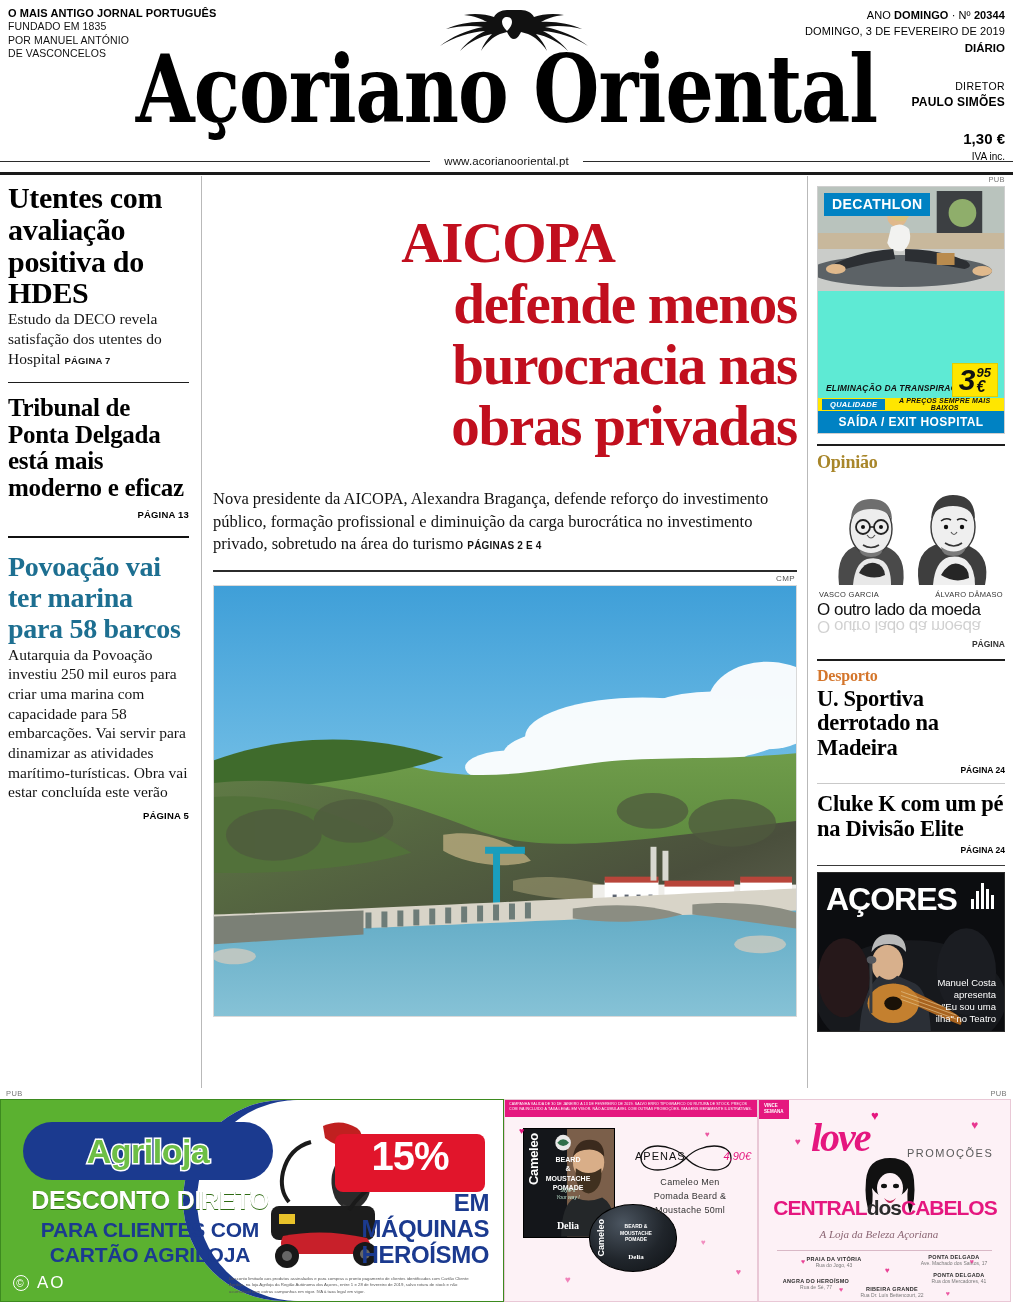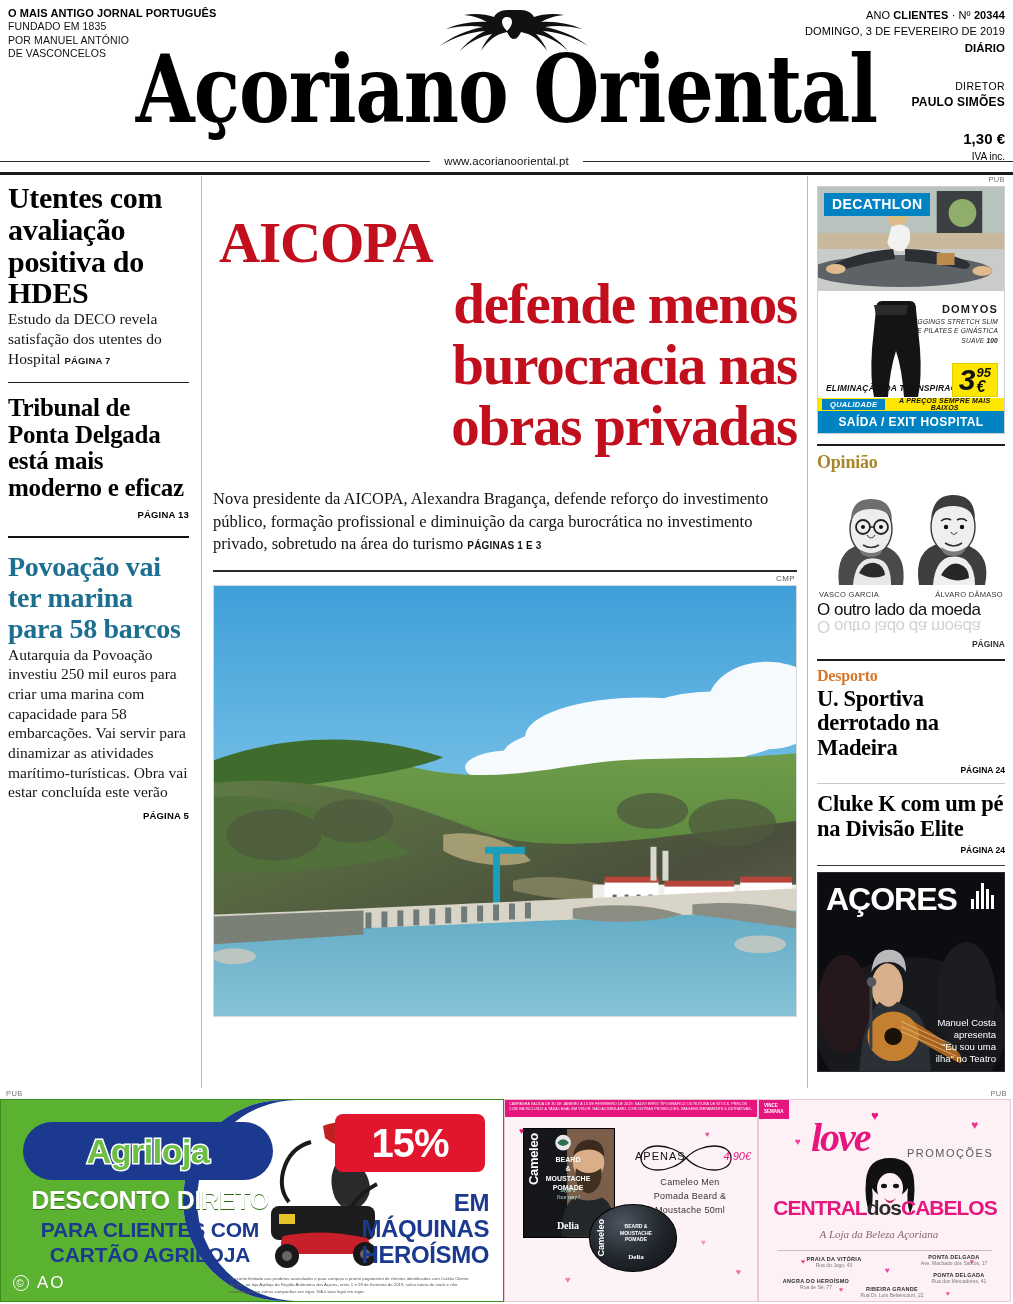--- a/index.html
+++ b/index.html
@@ -105,21 +105,21 @@
   .main-hl {
     font-family: "Liberation Serif", serif;
     font-weight: bold;
     color: #c10f1e;
     font-size: 57px;
     line-height: 1.07;
     text-align: right;
     letter-spacing: -1.2px;
     margin-top: 4px;
   }
-  .main-hl .ln1 { text-align: left; display:block; padding-left: 6px; margin-top: 32px; }
+  .main-hl .ln1 { text-align: center; display:block; padding-left: 6px; margin-top: 32px; }
   .main-hl .ln { display:block; }
   .main-deck {
     font-family:"Liberation Serif", serif;
     font-size: 16.5px; line-height: 1.38; margin-top: 32px; color:#121212;
   }
   .main-deck .pagina { font-size: 10px; }
   .photo-rule { height:2px; background:#2b2b2b; margin-top: 14px; }
   .credit { font-family:"Liberation Sans", sans-serif; font-size:8px; color:#555; text-align:right; padding: 2px 2px 2px 0; letter-spacing:.4px;}
   .photo {
     width: 100%; height: 432px; position: relative; overflow:hidden;
@@ -213,21 +213,21 @@
     font-family:"Liberation Serif", serif; font-weight:bold; font-size:16px;
     color:#d4762c; letter-spacing:-.2px;
   }
   .sport-hl {
     font-family:"Liberation Serif", serif; font-weight:bold; font-size:22.5px;
     line-height:1.1; letter-spacing:-.3px; margin-top:2px;
   }
   .sport-pag { text-align:right; font-family:"Liberation Sans",sans-serif; font-size:8.5px; font-weight:bold; margin-top:4px;}
 
   .ad-acores {
-    width:100%; height:200px; margin-top:0; position:relative; overflow:hidden;
+    width:100%; height:160px; margin-top:0; position:relative; overflow:hidden;
     background:#4d7c0f; border:1px solid #2a2a2a;
   }
   .ad-acores svg{display:block;width:100%;height:100%;}
   .ac-word {
     position:absolute; left:8px; top:8px; color:#fff;
     font-family:"Liberation Sans", sans-serif; font-weight:bold;
     font-size:32px; letter-spacing:-1px; z-index:3;
   }
   .ac-bars { position:absolute; right:10px; top:10px; display:flex; gap:2px; align-items:flex-end; z-index:3;}
   .ac-bars i { display:block; width:3px; background:#fff;}
@@ -274,22 +274,22 @@
     color:#1b3a8f; letter-spacing:-.2px; line-height:1.18;
   }
   .agri-ao {
     position:absolute; left:12px; bottom:8px; color:#fff;
     font-family:"Liberation Sans", sans-serif; font-size:17px; letter-spacing:2px;
     display:flex; align-items:center; gap:8px;
   }
   .agri-ao .c { font-size:15px; border:1px solid #fff; border-radius:50%; width:16px;height:16px;
     display:inline-flex;align-items:center;justify-content:center; font-size:10px;}
   .agri-pct {
-    position:absolute; right:18px; top:14px; width:150px; height:58px;
-    background:#e1152b; border-radius:8px; display:flex;align-items:center;justify-content:center;
+    position:absolute; right:18px; top:34px; width:150px; height:58px;
+    background:#e1152b; border-radius:8px; display:flex;justify-content:center;
   }
   .agri-pct span { font-family:"Liberation Sans", sans-serif; font-weight:bold; font-size:40px; color:#fff; letter-spacing:-1px;}
   .agri-maq {
     position:absolute; right:14px; top:90px; width:160px; text-align:right;
     font-family:"Liberation Sans", sans-serif; font-weight:bold; font-size:24px;
     color:#1b3a8f; line-height:1.08; letter-spacing:-.4px;
   }
   .agri-fine {
     position:absolute; left:228px; bottom:6px; width:250px;
     font-family:"Liberation Sans", sans-serif; font-size:4.3px; color:#555; line-height:1.5;
@@ -416,21 +416,21 @@
           <path d="M150 6 c-6 0 -11 3 -13 7 c-8 -3 -20 -4 -30 -2 c10 1 18 4 23 7 c-14 -1 -30 2 -41 7 c12 -3 26 -4 37 -2 c-16 3 -32 10 -43 19 c14 -9 31 -14 45 -15 c-10 5 -19 12 -25 20 c9 -9 21 -15 32 -17 c-5 5 -9 11 -11 17 c5 -8 12 -14 19 -17 l7 -2 c2 4 4 7 7 7 c3 0 5 -3 7 -7 l7 2 c7 3 14 9 19 17 c-2 -6 -6 -12 -11 -17 c11 2 23 8 32 17 c-6 -8 -15 -15 -25 -20 c14 1 31 6 45 15 c-11 -9 -27 -16 -43 -19 c11 -2 25 -1 37 2 c-11 -5 -27 -8 -41 -7 c5 -3 13 -6 23 -7 c-10 -2 -22 -1 -30 2 c-2 -4 -7 -7 -13 -7 z"></path>
           <path d="M150 13 c-3 0 -5 2 -5 5 c0 3 2 6 5 9 c3 -3 5 -6 5 -9 c0 -3 -2 -5 -5 -5 z" fill="#fff"></path>
         </g>
       </svg>
       <div class="logo-title">Açoriano Oriental</div>
     </div>
 
     <div class="mh-right">
       <div class="ln">
         <span>ANO</span>
-        <b>CLIENTES</b><span> · Nº </span><b>20344</b>
+        <b>DOMINGO</b><span> · Nº </span><b>20344</b>
       </div>
       <div class="ln">DOMINGO, 3 DE FEVEREIRO DE 2019</div>
       <div class="diario">DIÁRIO</div>
       <div class="dir-block">
         <div class="dir-lbl">DIRETOR</div>
         <div class="dir-name">PAULO SIMÕES</div>
       </div>
       <div class="price">1,30 €</div>
       <div class="iva">IVA inc.</div>
     </div>
@@ -476,21 +476,21 @@
     <div class="col-center">
       <div class="main-hl">
         <span class="ln1">AICOPA</span>
         <span class="ln">defende menos</span>
         <span class="ln">burocracia nas</span>
         <span class="ln">obras privadas</span>
       </div>
 
       <div class="main-deck">
         <span>Nova presidente da AICOPA, Alexandra Bragança, defende reforço do investimento público, formação profissional e diminuição da carga burocrática no investimento privado, sobretudo na área do turismo</span>
-        <span class="pagina">PÁGINAS 1 E 3</span>
+        <span class="pagina">PÁGINAS 2 E 4</span>
       </div>
 
       <div class="photo-rule"></div>
       <div class="credit">CMP</div>
 
       <div class="photo">
         <svg viewBox="0 0 584 432" preserveAspectRatio="none">
           <defs>
             <linearGradient id="sky" x1="0" y1="0" x2="0" y2="1">
               <stop offset="0%" stop-color="#3f9fd8"></stop>
@@ -612,36 +612,20 @@
               <path d="M74 40 q10 -6 18 2 q4 14 -6 22 q-12 2 -16 -8 z" fill="#f2f2f0"></path>
               <path d="M76 62 q-32 2 -58 14 q-8 6 2 8 q28 -8 58 -12 z" fill="#2c2f33"></path>
               <path d="M88 62 q34 0 62 12 q8 6 -2 8 q-30 -6 -60 -8 z" fill="#2c2f33"></path>
               <ellipse cx="18" cy="82" rx="10" ry="5" fill="#e0b98c"></ellipse>
               <ellipse cx="166" cy="84" rx="10" ry="5" fill="#e0b98c"></ellipse>
               <rect x="120" y="66" width="18" height="12" fill="#b98b4e"></rect>
             </g>
           </svg>
         </div>
 
-        <div class="deca-mid">
-          <svg class="legging" viewBox="0 0 78 100">
-            <path d="M20 2 h38 q6 0 6 8 l4 40 q2 30 -2 48 h-14 q-2 -28 -8 -46 q-6 18 -8 46 h-14 q-4 -18 -2 -48 l4 -40 q0 -8 6 -8 z" fill="#141414"></path>
-            <path d="M22 6 h34 l-2 10 h-30 z" fill="#2a2a2a"></path>
-          </svg>
-
-          <div class="deca-txt">
-            <div class="brand">DOMYOS</div>
-            <div class="desc">
-              <span>LEGGINGS STRETCH SLIM</span><br>
-              <span>DE PILATES E GINÁSTICA</span><br>
-              <span>SUAVE</span>
-              <b>100</b>
-            </div>
-          </div>
-        </div>
 
         <div class="transp">ELIMINAÇÃO DA TRANSPIRAÇÃO</div>
 
         <div class="price-tag">
           <span class="big">3</span>
           <span class="sup">
             <span class="cents">95</span>
             <span class="eur">€</span>
           </span>
         </div>

